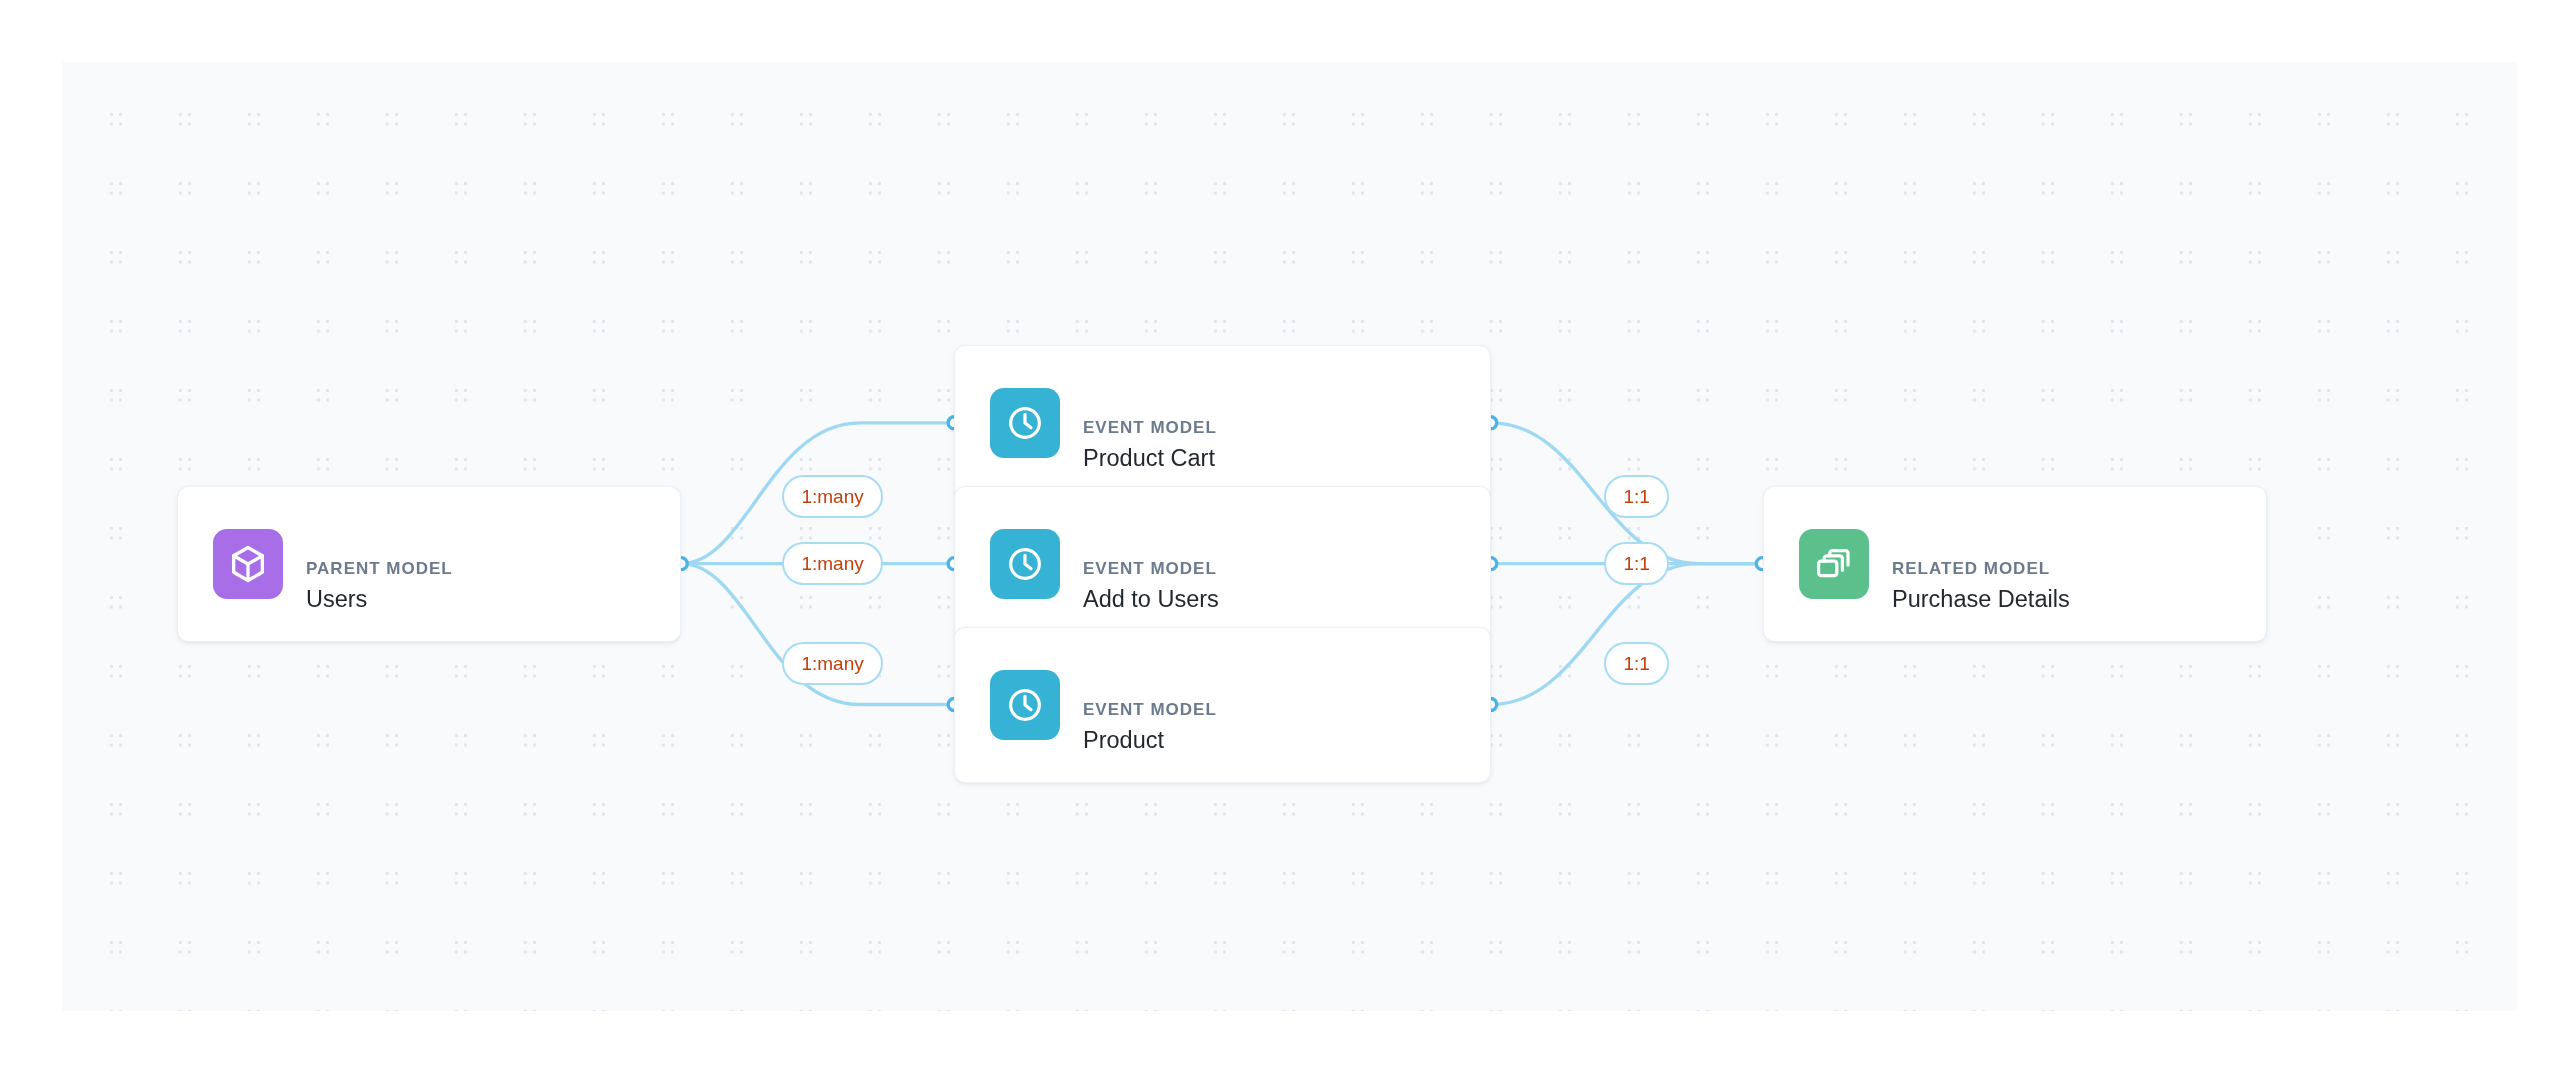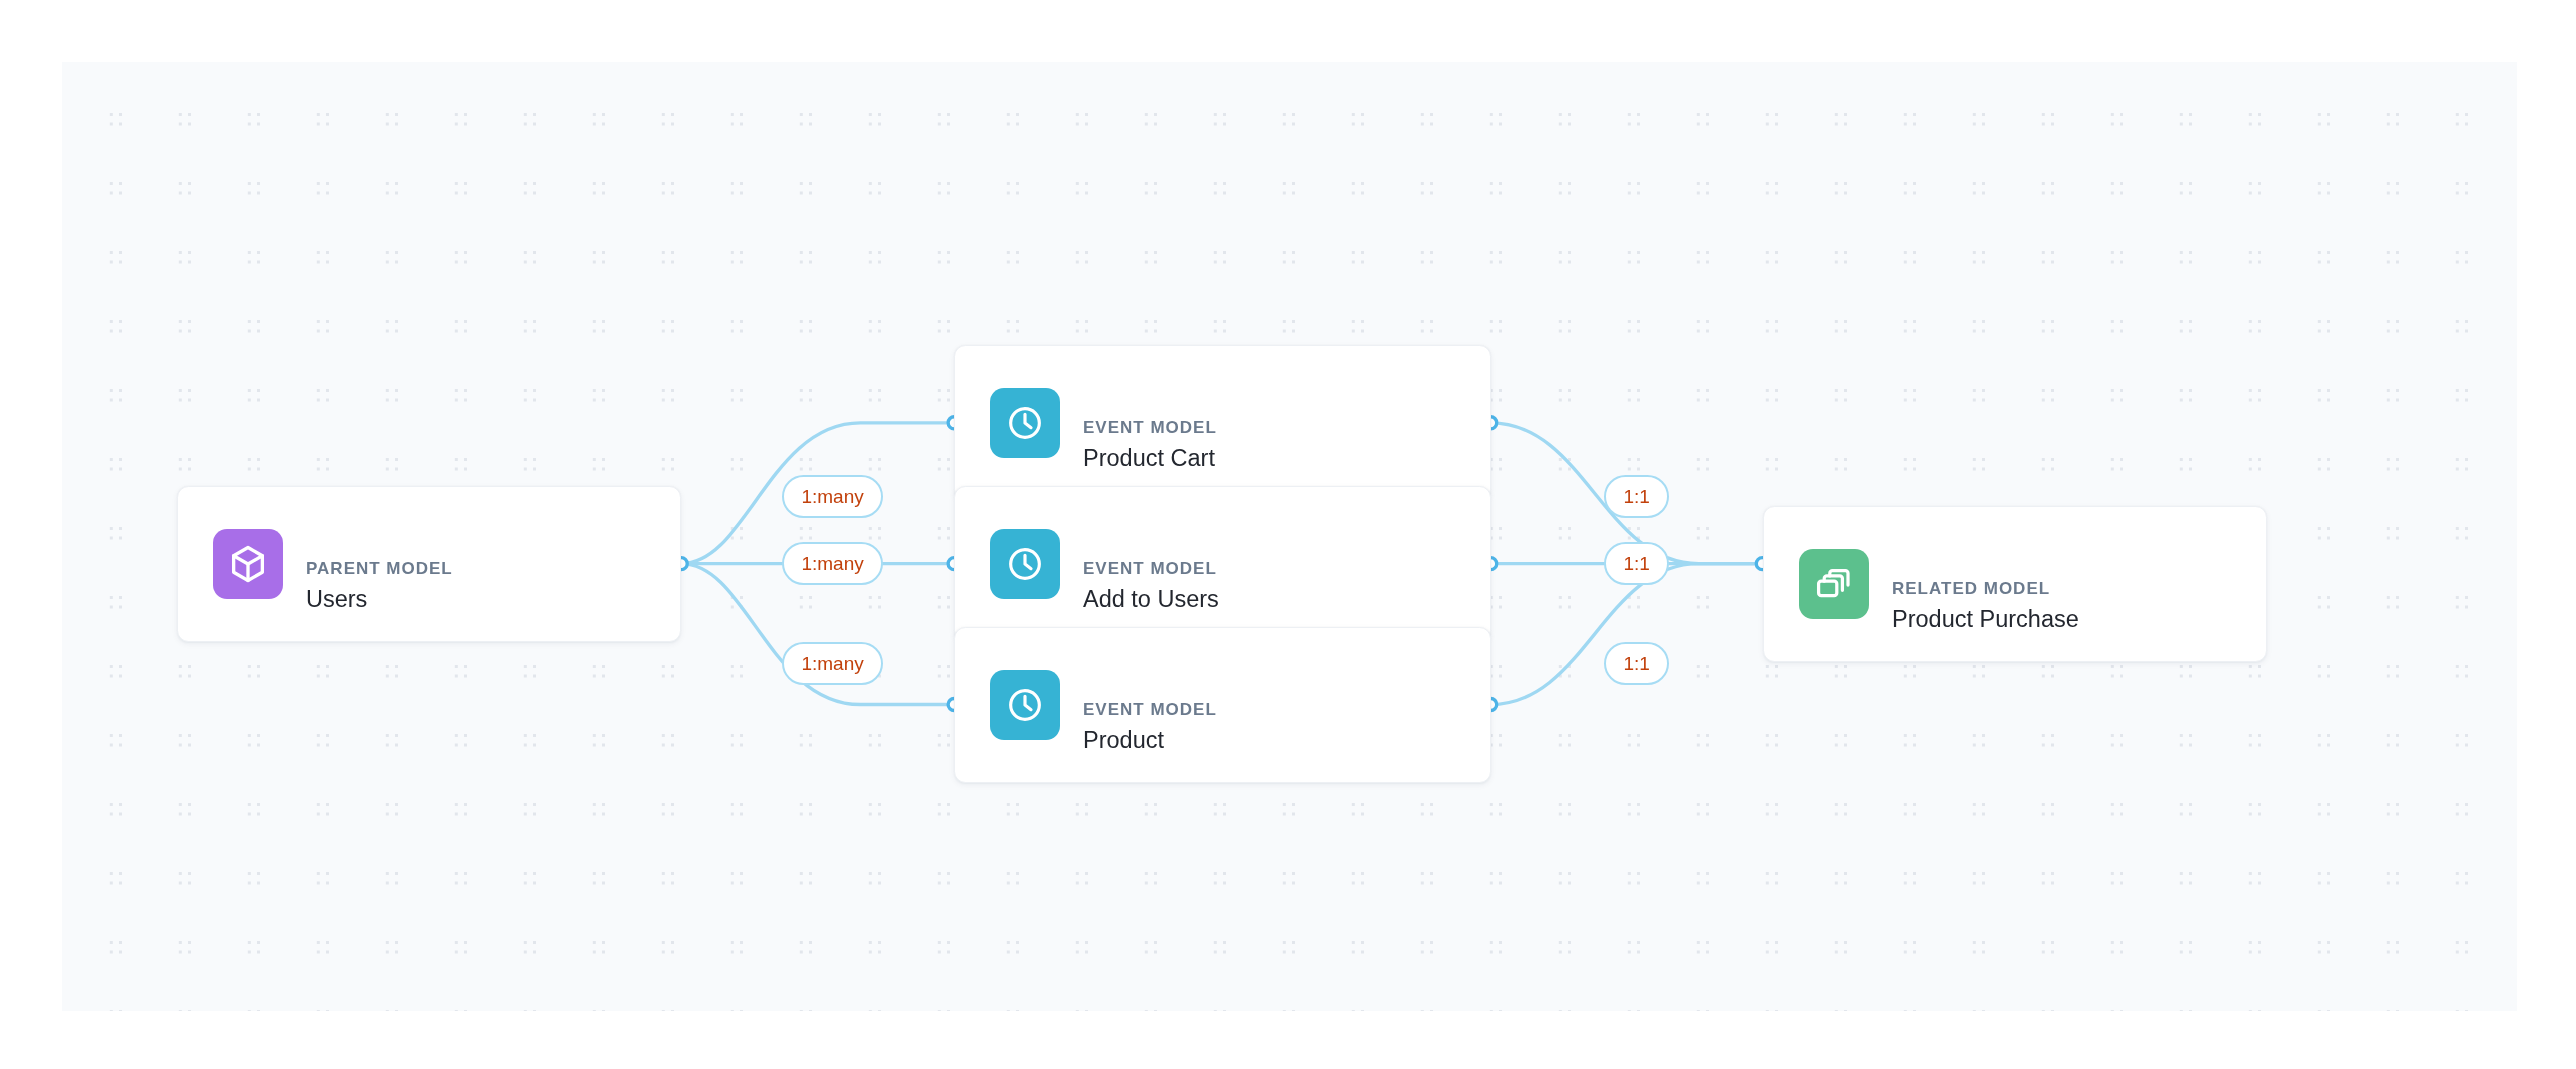--- a/index.html
+++ b/index.html
@@ -221,29 +221,29 @@
           <circle cx="12" cy="12" r="8.6"></circle>
           <path d="M12 6.8V12l3.6 2.8"></path>
         </svg>
       </div>
       <div class="node-text">
         <div class="node-kicker">EVENT MODEL</div>
         <div class="node-title">Product</div>
       </div>
     </div>
 
-    <div class="node" style="left:1701px; top:444px; width:504px; height:156px;">
+    <div class="node" style="left:1701px; top:424px; width:504px; height:156px;">
       <div class="node-icon" style="background:#5cc08d;">
         <svg width="42" height="42" viewBox="0 0 24 24" fill="none" stroke="#ffffff" stroke-width="1.85" stroke-linecap="round" stroke-linejoin="round">
           <rect x="3.2" y="10.4" width="10.4" height="8.2" rx="1.5"></rect>
           <path d="M6.4 10.4V8.9a1.5 1.5 0 0 1 1.5-1.5h7.4a1.5 1.5 0 0 1 1.5 1.5v6.7"></path>
           <path d="M9.6 7.4V5.9a1.5 1.5 0 0 1 1.5-1.5h7.4A1.5 1.5 0 0 1 20 5.9v6.7"></path>
         </svg>
       </div>
       <div class="node-text">
         <div class="node-kicker">RELATED MODEL</div>
-        <div class="node-title">Product Purchase</div>
+        <div class="node-title">Purchase Details</div>
       </div>
     </div>
 
   </div>
 </div>
 
 
 </body></html>

